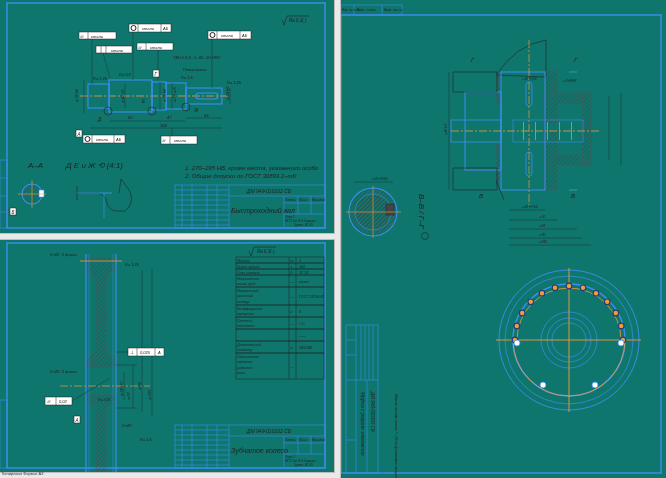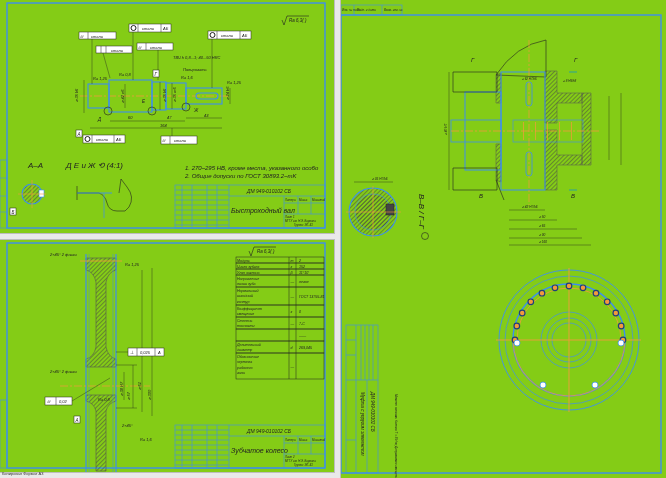--- a/index.html
+++ b/index.html
@@ -1,17 +1,17 @@
 <!DOCTYPE html>
 <html><head>
 <meta charset="utf-8">
 <style>
   html,body{margin:0;padding:0;}
   body{width:666px;height:478px;background:#e9e9e9;position:relative;overflow:hidden;font-family:"Liberation Sans",sans-serif;}
-  .sheet{position:absolute;background:#84cc16;box-shadow:0 0 0 1px #bdbdbd;}
+  .sheet{position:absolute;background:#0f766e;box-shadow:0 0 0 1px #bdbdbd;}
   #sheet-shaft{left:0;top:0;width:334px;height:233px;}
   #sheet-gear{left:0;top:240px;width:334px;height:232px;}
   #sheet-assembly{left:341px;top:0;width:325px;height:478px;}
   svg{position:absolute;left:0;top:0;}
   .t{font-family:"Liberation Sans",sans-serif;fill:#222;font-style:italic;}
   .footer-note{position:absolute;left:2px;top:471px;font-size:4px;color:#333;font-family:"Liberation Sans",sans-serif;}
 </style>
 </head>
 <body>
 

